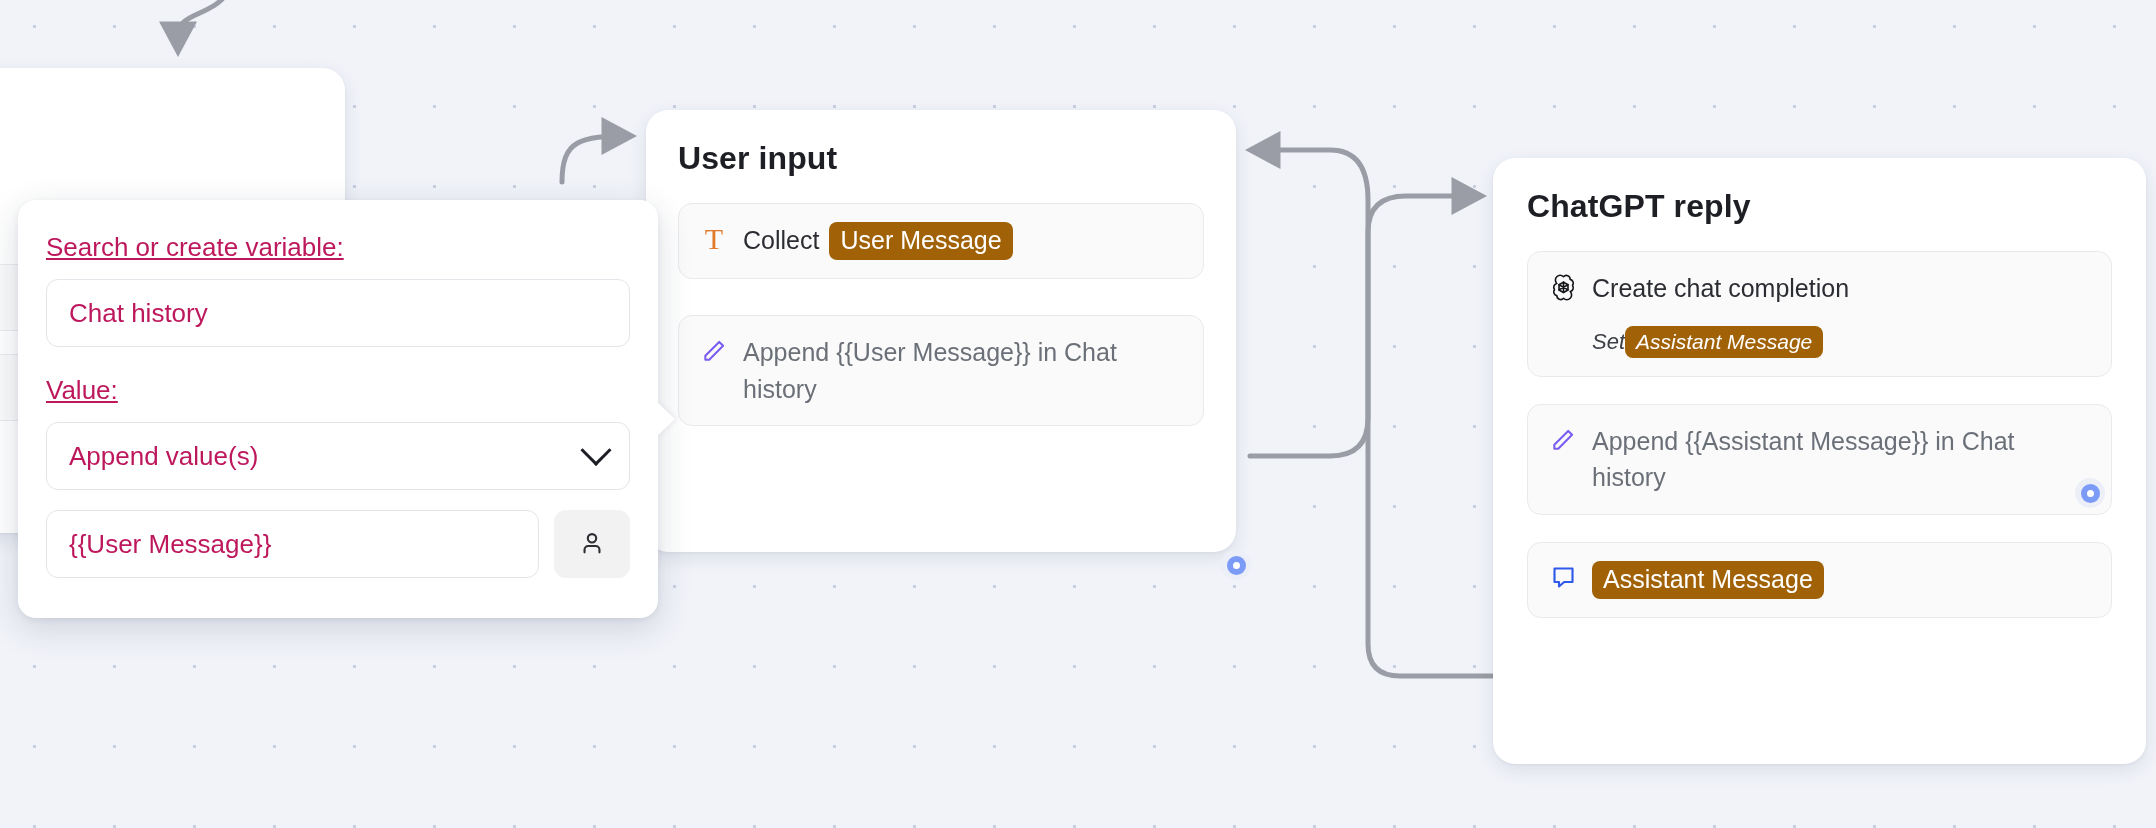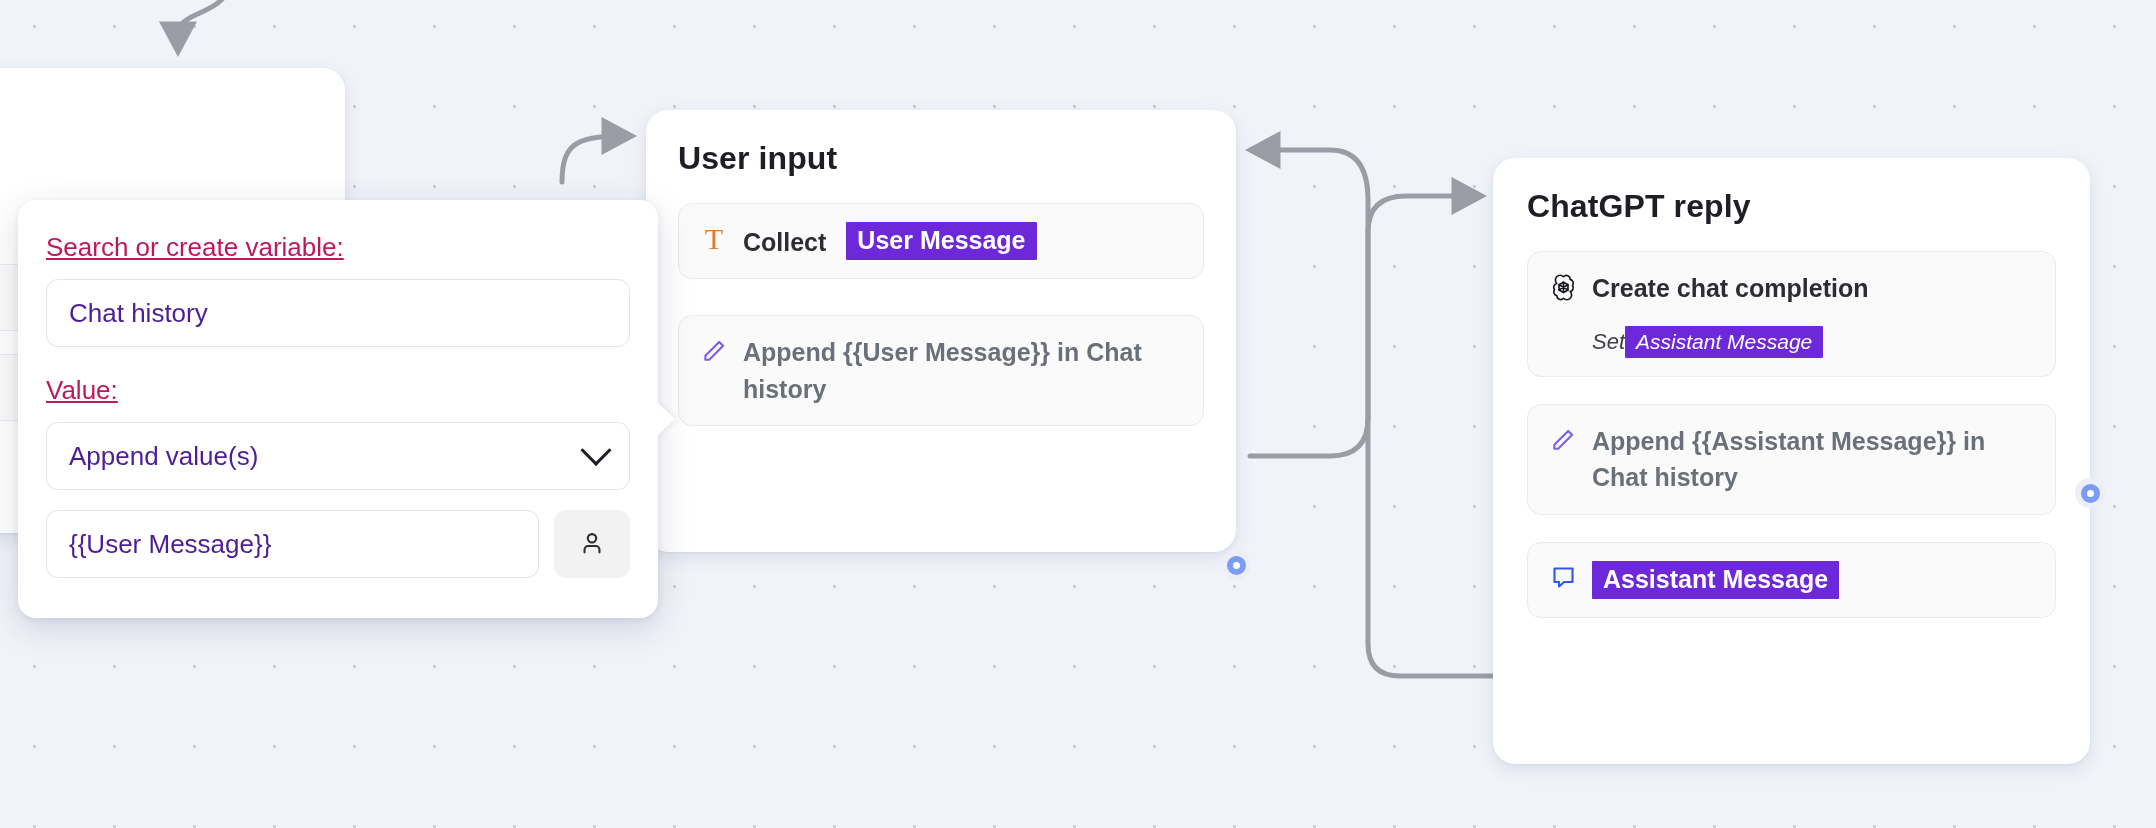--- a/index.html
+++ b/index.html
@@ -63,40 +63,39 @@
     display: flex; align-items: center; justify-content: center;
     margin-top: 2px;
   }
   .step-body { flex: 1 1 auto; min-width: 0; }
   .step-line {
     font-size: 25px;
     line-height: 1.46;
     color: #2b2d33;
     display: flex;
     flex-wrap: wrap;
-    align-items: flex-end;
-    gap: 0 20px;
-    font-weight: bold;
+    align-items: flex-start;
+    gap: 0 10px;
   }
   .step-line.muted { color: #6b7078; display: block; }
   .step-sub {
     margin-top: 19px;
     font-size: 22px;
     font-style: italic;
     color: #3d4047;
     display: flex;
     align-items: center;
     gap: 0;
   }
 
   .badge {
     display: inline-block;
-    background: #6d28d9;
+    background: #a16207;
     color: #ffffff;
-    border-radius: 1px;
+    border-radius: 8px;
     padding: 3px 11px 5px;
     font-size: 25px;
     line-height: 1.2;
     white-space: nowrap;
   }
   .badge.sm {
     font-size: 21px;
     font-style: italic;
     padding: 3px 11px 4px;
   }
@@ -147,21 +146,21 @@
   #node-user-input {
     left: 646px; top: 110px;
     width: 590px; height: 442px;
     padding: 30px 32px;
   }
   #node-user-input .node-title { margin-bottom: 26px; }
   #node-user-input .step + .step { margin-top: 36px; }
 
   #node-chatgpt {
     left: 1493px; top: 158px;
-    width: 597px; height: 606px;
+    width: 653px; height: 606px;
     padding: 30px 34px;
   }
   #node-chatgpt .node-title { margin-bottom: 26px; }
   #node-chatgpt .step + .step { margin-top: 27px; }
 
   
   #popover {
     position: absolute;
     left: 18px; top: 200px;
     width: 640px;
@@ -189,21 +188,21 @@
   .pop-field {
     width: 100%;
     height: 68px;
     border: 1px solid #e3e5ea;
     border-radius: 12px;
     background: #ffffff;
     display: flex;
     align-items: center;
     padding: 0 22px;
     font-size: 26px;
-    color: #4c1d95;
+    color: #be185d;
   }
   .pop-gap { height: 28px; }
   .pop-select {
     position: relative;
     justify-content: space-between;
     gap: 16px;
   }
   .pop-row {
     display: flex;
     align-items: stretch;

